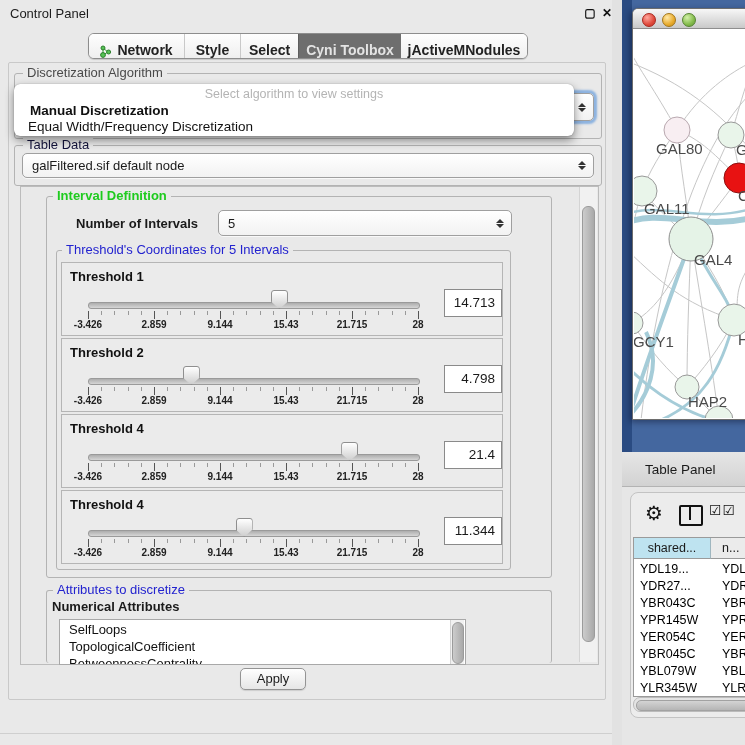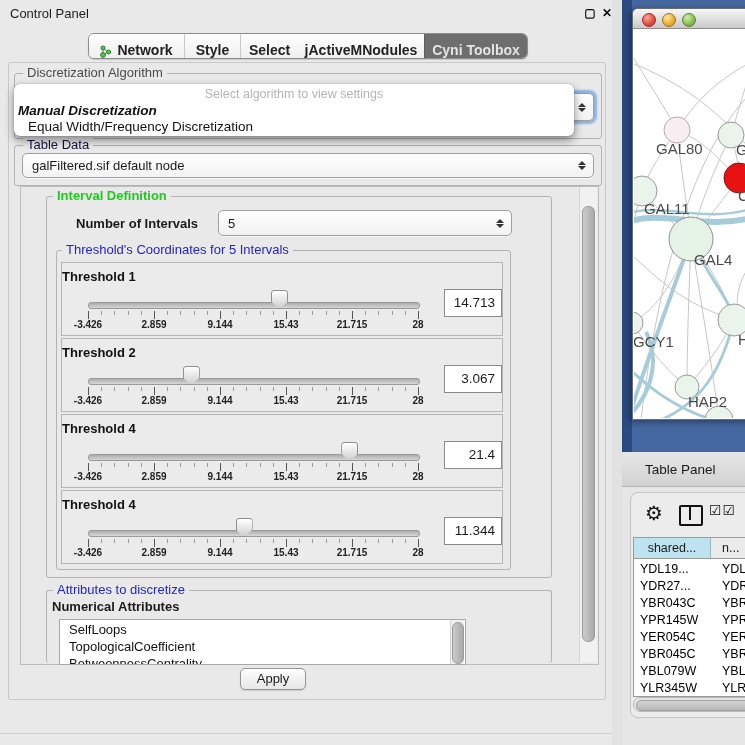--- a/index.html
+++ b/index.html
@@ -31,21 +31,21 @@
   #popup{left:14px;top:84px;width:560px;height:52px;background:#fff;border-radius:6px;z-index:3;
          box-shadow:0 4px 10px rgba(0,0,0,.45),0 0 1px rgba(0,0,0,.4);}
   #popup .hint{position:absolute;left:0;top:3px;width:100%;text-align:center;font-size:12.5px;color:#b4b4b4;}
   .popup-item{position:absolute;font-size:13.5px;color:#111;white-space:nowrap;}
   
   #scrollpanel{left:20px;top:186px;width:577px;height:477px;border:1px solid #bcbcbc;background:#e9e9e9;overflow:hidden;}
   .vtrack{background:#f1f1f1;border-left:1px solid #d4d4d4;}
   .vthumb{background:linear-gradient(90deg,#cccccc,#a9a9a9);border-radius:6px;border:1px solid #9b9b9b;}
   
   .thbox{position:absolute;left:61px;width:440px;height:72px;background:#ebebeb;border:1px solid #b5b5b5;}
-  .thlabel{position:absolute;left:0;top:6px;font-size:13px;font-weight:bold;color:#111;}
+  .thlabel{position:absolute;left:8px;top:6px;font-size:13px;font-weight:bold;color:#111;}
   .track{position:absolute;left:26px;top:39px;width:330px;height:5px;border-radius:3px;background:linear-gradient(#adadad,#d6d6d6);border:1px solid #9a9a9a;}
   .thumb{position:absolute;top:27px;width:15px;height:17px;background:linear-gradient(#ffffff,#cfcfcf);border:1px solid #8f8f8f;border-radius:3px;
          clip-path:polygon(0 0,100% 0,100% 60%,50% 100%,0 60%);}
   .tick{position:absolute;width:1px;background:#555;}
   .ticklabel{position:absolute;font-size:10px;color:#222;transform:translateX(-50%);white-space:nowrap;top:56px;font-weight:600;}
   .valuebox{position:absolute;left:382px;top:26px;width:50px;height:26px;background:#fff;border:1px solid #8a8a8a;
             font-size:13.5px;text-align:right;line-height:26px;padding-right:6px;}
   
   #attr-list{left:59px;top:619px;width:405px;height:44px;background:#fff;border:1px solid #a8a8a8;overflow:hidden;}
   .attr-item{position:absolute;left:9px;font-size:13px;color:#111;white-space:nowrap;}
@@ -103,45 +103,45 @@
           </svg>
         </span>
         <span>Network</span>
       </div>
       <div class="tab sep" style="width:55px;">
           <span>Style</span>
         </div>
       <div class="tab sep" style="width:57px;">
           <span>Select</span>
         </div>
+      <div class="tab sel" style="width:102px;">
+          <span>Cyni Toolbox</span>
+        </div>
       <div class="tab" style="width:126px;">
           <span>jActiveMNodules</span>
-        </div>
-      <div class="tab sel" style="width:102px;">
-          <span>Cyni Toolbox</span>
         </div>
     </div>
 
     <div id="content-frame" class="abs"></div>
 
     <div class="abs groupbox" style="left:14px;top:73px;width:586px;height:64px;">
       <span class="grouplabel g-gray" style="left:8px;top:-8px;">Discretization Algorithm</span>
     </div>
 
     <div id="algo-combo" class="abs combo">
       <span class="txt"></span>
       <span class="spinner">
           <i class="up"></i>
           <i class="dn"></i>
         </span>
     </div>
 
     <div id="popup" class="abs">
       <div class="hint">Select algorithm to view settings</div>
-      <div class="popup-item" style="left:4px;top:19px;font-weight:bold;font-style:italic;">Manual Discretization</div>
+      <div class="popup-item" style="left:16px;top:19px;font-weight:bold;">Manual Discretization</div>
       <div class="popup-item" style="left:14px;top:35px;">Equal Width/Frequency Discretization</div>
     </div>
 
     <div class="abs groupbox" style="left:14px;top:145px;width:586px;height:39px;">
       <span class="grouplabel g-navy" style="left:8px;top:-8px;">Table Data</span>
     </div>
     <div class="abs combo" style="left:22px;top:153px;width:570px;height:23px;">
       <span class="txt">galFiltered.sif default node</span>
       <span class="spinner">
           <i class="up"></i>
@@ -237,21 +237,21 @@
           <div class="tick" style="left: 329.6px; top: 48px; height: 4px; opacity: 0.55;"></div>
           <div class="tick" style="left: 342.8px; top: 48px; height: 4px; opacity: 0.55;"></div>
           <div class="tick" style="left: 356px; top: 48px; height: 8px; opacity: 1;"></div>
           <div class="ticklabel" style="left: 26px;">-3.426</div>
           <div class="ticklabel" style="left: 92px;">2.859</div>
           <div class="ticklabel" style="left: 158px;">9.144</div>
           <div class="ticklabel" style="left: 224px;">15.43</div>
           <div class="ticklabel" style="left: 290px;">21.715</div>
           <div class="ticklabel" style="left: 356px;">28</div>
           <div class="thumb" style="left: 120.799px;"></div>
-          <div class="valuebox">3.067</div>
+          <div class="valuebox">4.798</div>
         </div>
         <div class="thbox" style="top: 414px;">
           <div class="thlabel">Threshold 4</div>
           <div class="track"></div>
           <div class="tick" style="left: 26px; top: 48px; height: 8px; opacity: 1;"></div>
           <div class="tick" style="left: 39.2px; top: 48px; height: 4px; opacity: 0.55;"></div>
           <div class="tick" style="left: 52.4px; top: 48px; height: 4px; opacity: 0.55;"></div>
           <div class="tick" style="left: 65.6px; top: 48px; height: 4px; opacity: 0.55;"></div>
           <div class="tick" style="left: 78.8px; top: 48px; height: 4px; opacity: 0.55;"></div>
           <div class="tick" style="left: 92px; top: 48px; height: 8px; opacity: 1;"></div>

